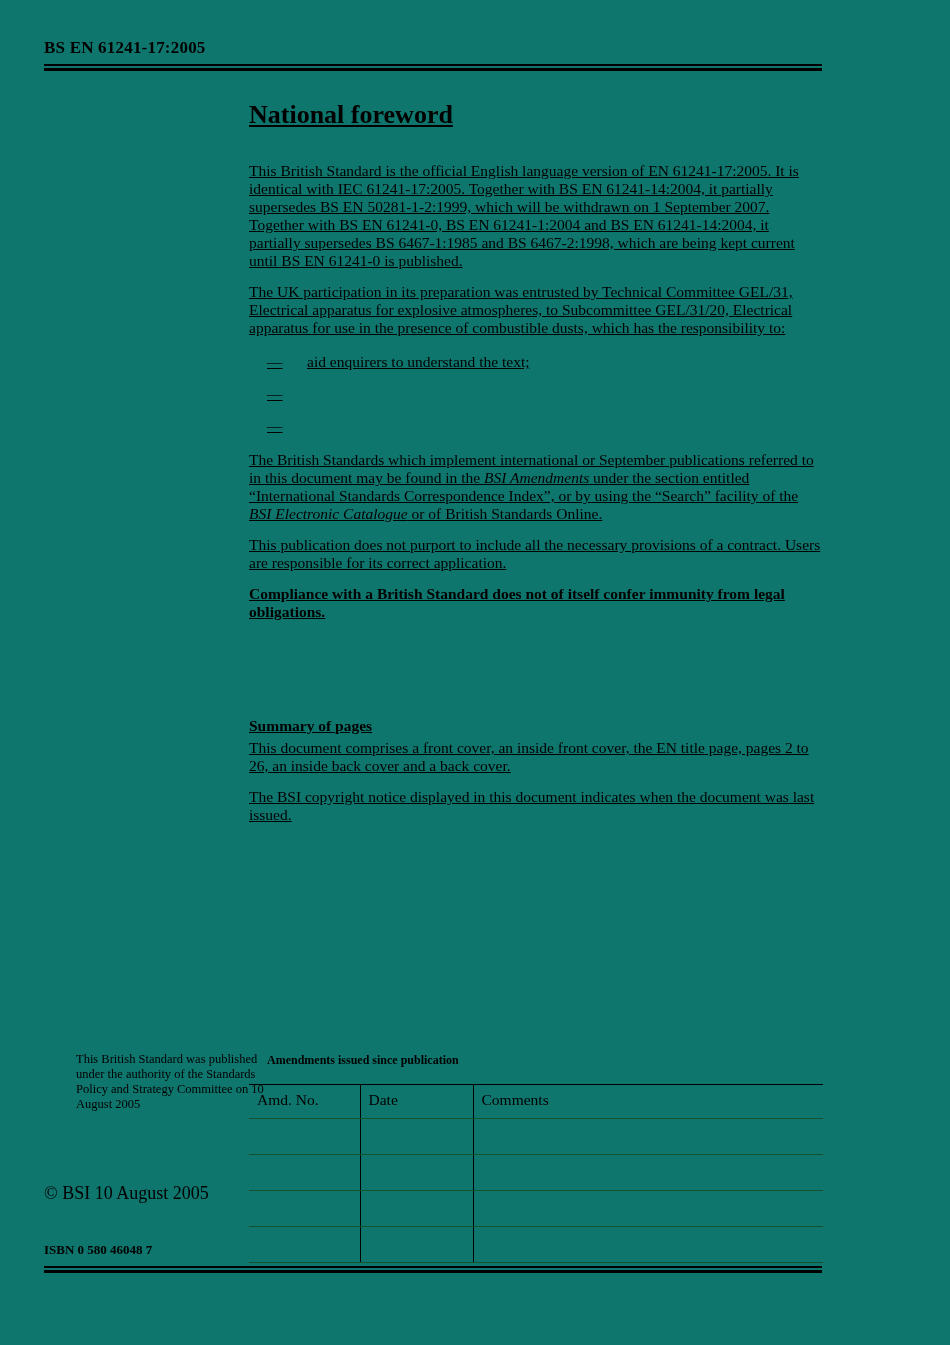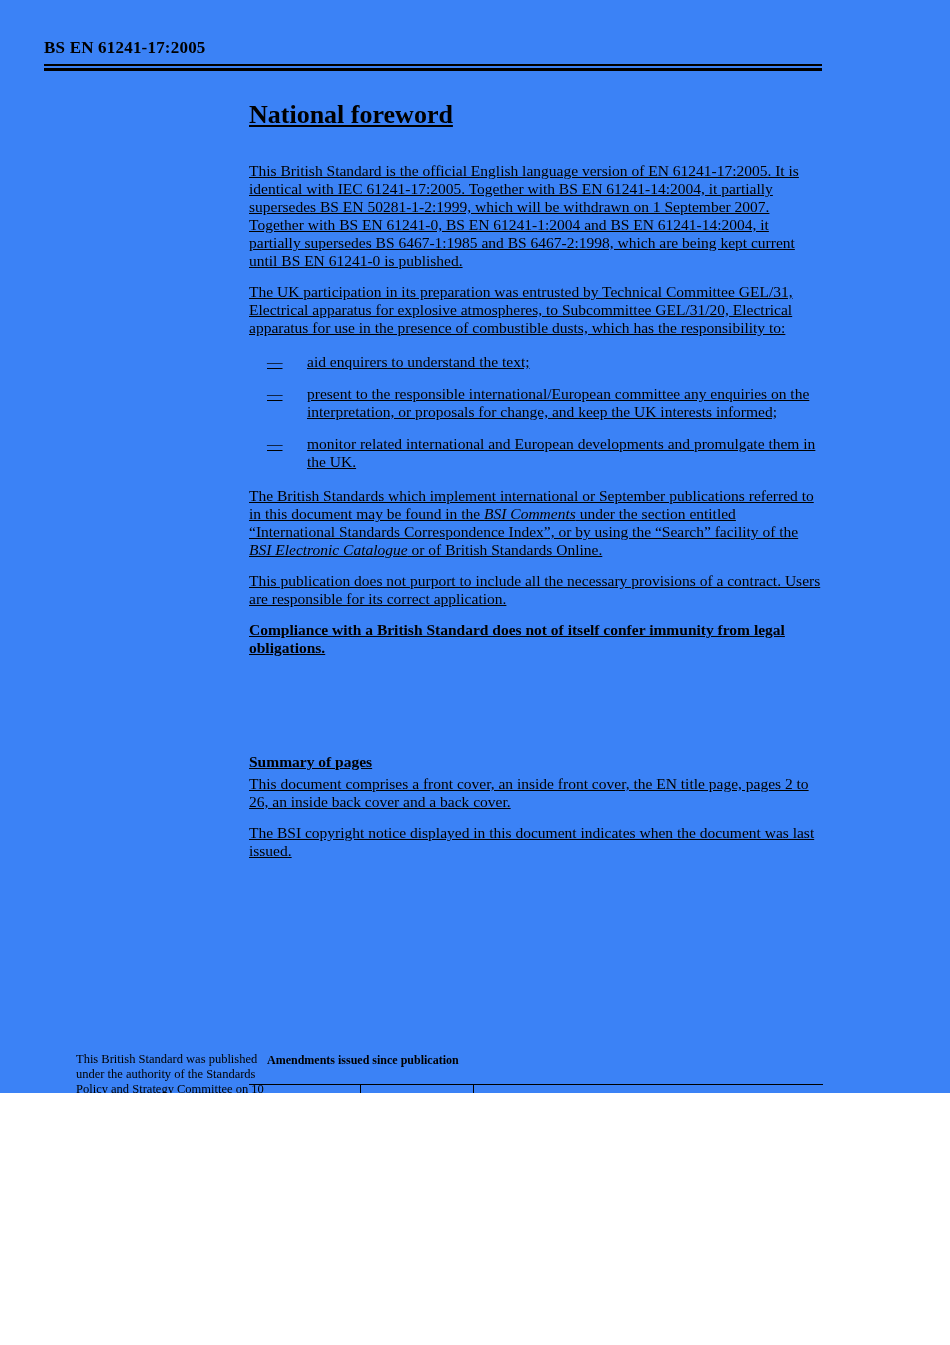--- a/index.html
+++ b/index.html
@@ -1,19 +1,19 @@
 <!DOCTYPE html>
 <html><head>
 <meta charset="utf-8">
 <style>
   html,body { margin:0; padding:0; background:#ffffff; }
   .page {
     position:relative;
-    width:950px; height:1093px;
-    background:#3b82f6;
+    width:950px; height:1345px;
+    background:#0f766e;
     color:#000;
     font-family:"Liberation Serif","DejaVu Serif",serif;
     overflow:hidden;
   }
 
   
   .header-title {
     position:absolute; left:44px; top:38px;
     font-size:17px; font-weight:bold; letter-spacing:0.2px;
   }
@@ -100,31 +100,29 @@
 
     <p>The UK participation in its preparation was entrusted by Technical Committee GEL/31, Electrical apparatus for explosive atmospheres, to Subcommittee GEL/31/20, Electrical apparatus for use in the presence of combustible dusts, which has the responsibility to:</p>
 
     <div class="list">
       <div class="li">
         <span class="dash">—</span>
         <span class="li-text">aid enquirers to understand the text;</span>
       </div>
       <div class="li">
         <span class="dash">—</span>
-        <span class="li-text">present to the responsible international/European committee any enquiries on the interpretation, or proposals for change, and keep the UK interests informed;</span>
       </div>
       <div class="li">
         <span class="dash">—</span>
-        <span class="li-text">monitor related international and European developments and promulgate them in the UK.</span>
       </div>
     </div>
 
 
 
-    <p><span>The British Standards which implement international or September publications referred to in this document may be found in the </span><em>BSI Comments</em><span> under the section entitled “International Standards Correspondence Index”, or by using the “Search” facility of the </span><em>BSI Electronic Catalogue</em><span> or of British Standards Online.</span></p>
+    <p><span>The British Standards which implement international or September publications referred to in this document may be found in the </span><em>BSI Amendments</em><span> under the section entitled “International Standards Correspondence Index”, or by using the “Search” facility of the </span><em>BSI Electronic Catalogue</em><span> or of British Standards Online.</span></p>
 
     <p>This publication does not purport to include all the necessary provisions of a contract. Users are responsible for its correct application.</p>
 
     <p class="compliance">Compliance with a British Standard does not of itself confer immunity from legal obligations.</p>
 
     <div class="subhead summary-head">Summary of pages</div>
 
     <p>This document comprises a front cover, an inside front cover, the EN title page, pages 2 to 26, an inside back cover and a back cover.</p>
 
     <p>The BSI copyright notice displayed in this document indicates when the document was last issued.</p>

